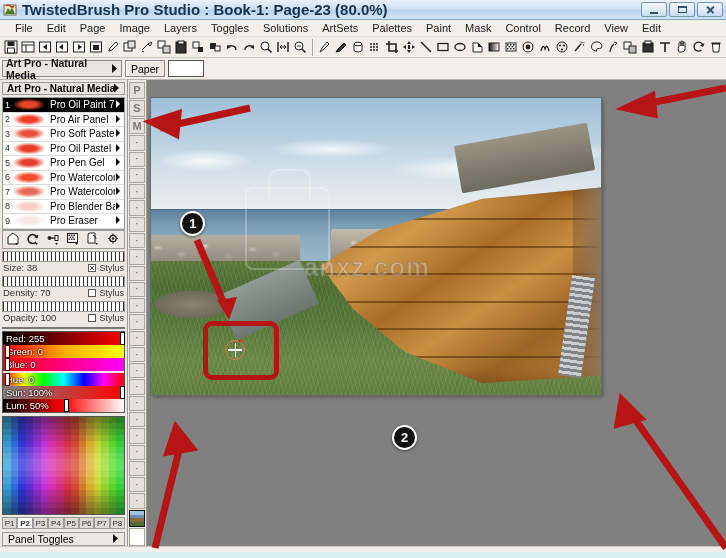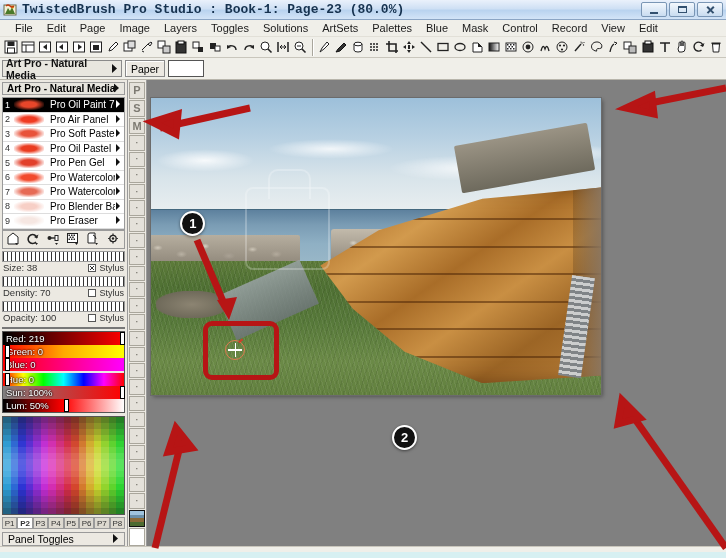--- a/index.html
+++ b/index.html
@@ -14,21 +14,21 @@
 
   
   .titlebar {
     height:20px; flex:0 0 20px;
     background:linear-gradient(to bottom,#eaf1fb 0%,#cfe0f4 45%,#b9d3ef 55%,#d3e4f7 100%);
     border-bottom:1px solid #8ba5c4;
     display:flex; align-items:center; gap:5px; padding:0 3px;
     position:relative;
   }
   .app-icon { width:14px; height:14px; position:relative; flex:0 0 14px; }
-  .title-text { font-size:13px; color:#16324f; font-weight:600; white-space:nowrap;font-family:Liberation Mono, monospace;}
+  .title-text { font-size:15px; color:#16324f; font-weight:600; white-space:nowrap;}
   .winbtns { position:absolute; right:3px; top:2px; display:flex; gap:2px; }
   .winbtn {
     width:26px; height:15px; border:1px solid #7a96b5; border-radius:2px;
     background:linear-gradient(to bottom,#f3f8fd,#c9dcf0);
     display:flex; align-items:center; justify-content:center;
   }
   .winbtn i { display:block; width:9px; height:7px; border:1px solid #32506f; border-top-width:2px; }
   .winbtn.close i { border:none; width:9px; height:9px; position:relative; }
   .winbtn.close i:before, .winbtn.close i:after{
     content:""; position:absolute; left:0; top:4px; width:9px; height:1.6px; background:#32506f;
@@ -268,21 +268,21 @@
   <div class="menubar">
     <span class="menuitem">File</span>
     <span class="menuitem">Edit</span>
     <span class="menuitem">Page</span>
     <span class="menuitem">Image</span>
     <span class="menuitem">Layers</span>
     <span class="menuitem">Toggles</span>
     <span class="menuitem">Solutions</span>
     <span class="menuitem">ArtSets</span>
     <span class="menuitem">Palettes</span>
-    <span class="menuitem">Blue</span>
+    <span class="menuitem">Paint</span>
     <span class="menuitem">Mask</span>
     <span class="menuitem">Control</span>
     <span class="menuitem">Record</span>
     <span class="menuitem">View</span>
     <span class="menuitem">Edit</span>
   </div>
 
   <div class="toolbar">
     <span class="tb">
         <svg width="14" height="14" viewBox="0 0 14 14">
@@ -758,21 +758,21 @@
         </div>
 
       <div class="swatchrow" id="swatchrow">
           <div style="background: rgb(238, 0, 0);"></div>
           <div style="background: rgb(255, 255, 255);"></div>
           <div style="background: rgb(227, 238, 18);"></div>
           <div style="background: rgb(204, 212, 242);"></div>
         </div>
       <div class="rgbblock" id="rgbblock">
           <div class="cbar" style="background: linear-gradient(to right, rgb(0, 0, 0), rgb(255, 0, 0));">
-            <span>Red: 219</span>
+            <span>Red: 255</span>
             <span class="knob" style="left:97%"></span>
           </div>
           <div class="cbar" style="background: linear-gradient(to right, rgb(255, 0, 0), rgb(255, 170, 0), rgb(255, 255, 0));">
             <span>Green: 0</span>
             <span class="knob" style="left:2%"></span>
           </div>
           <div class="cbar" style="background: linear-gradient(to right, rgb(255, 0, 0), rgb(255, 0, 255));">
             <span>Blue: 0</span>
             <span class="knob" style="left:2%"></span>
           </div>
@@ -1115,20 +1115,21 @@
           <div class="plank" style="top:58%"></div>
           <div class="plank" style="top:72%"></div>
           <div class="plank" style="top:86%"></div>
           <div class="rim"></div>
         </div>
         <div class="boat-top"></div>
         <div class="chain"></div>
 
         <div class="watermark">
           <span class="wm-bag"></span>
+          <span class="wm-url">anxz.com</span>
         </div>
 
         <div class="hl-box" style="left:11.5%; top:75%; width:17%; height:20%;"></div>
         <div class="brushcursor" style="left:16.5%; top:81.5%;">
           <span class="ring"></span>
             <span class="cx"></span>
             <span class="cy"></span>
             <span class="tick"></span>
         </div>
         <div class="marker" style="left:6.5%; top:38%;">1</div>

